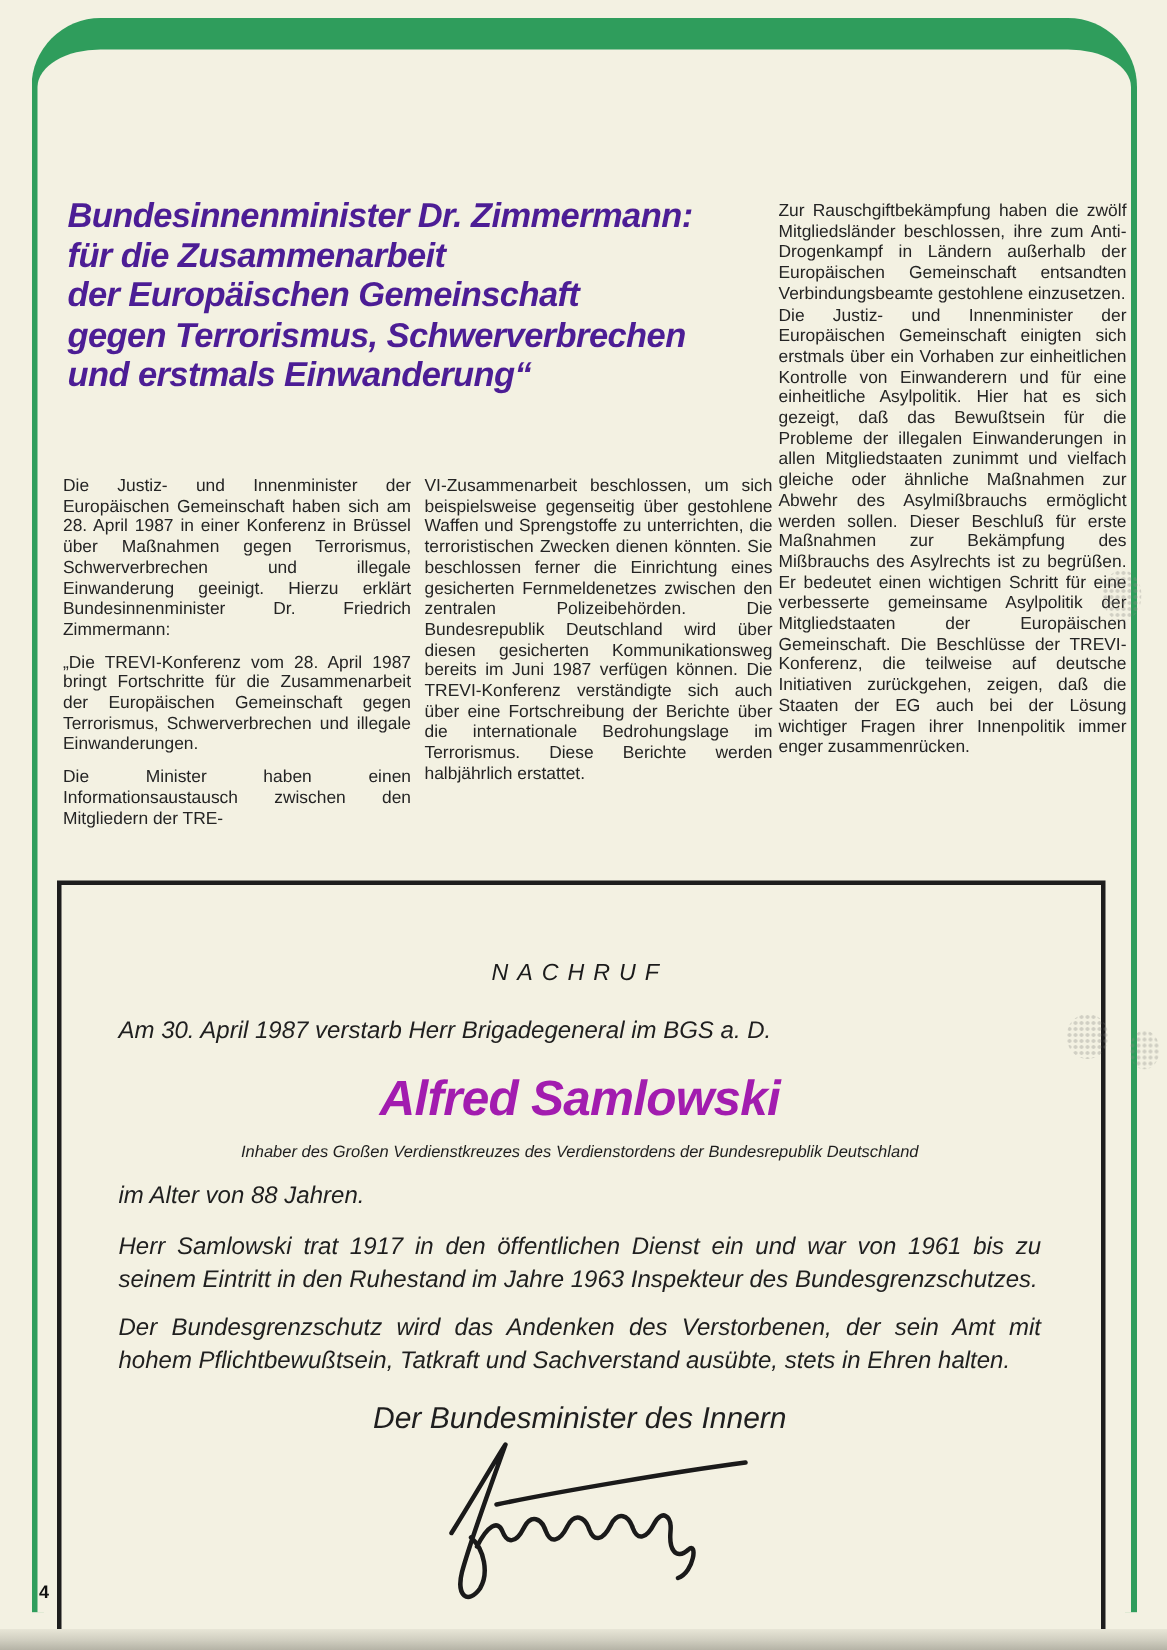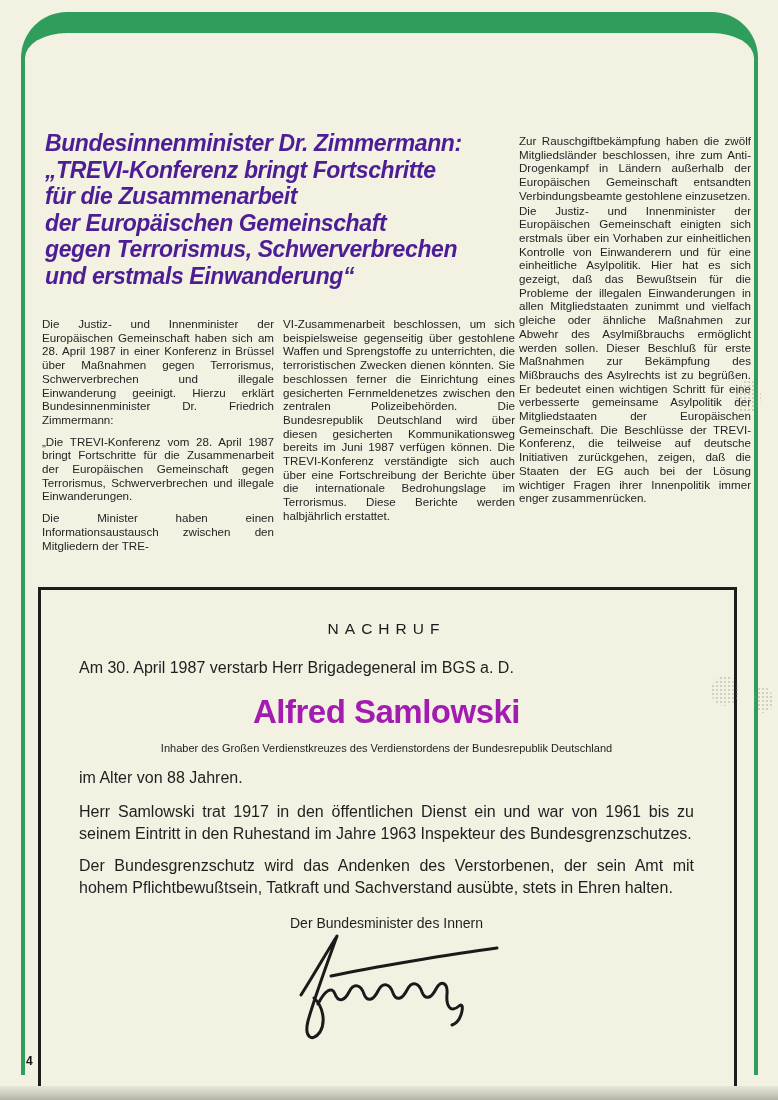--- a/index.html
+++ b/index.html
@@ -42,36 +42,37 @@
   .col p:last-child{margin-bottom:0;}
   .col1{left:42px;top:317px;}
   .col2{left:283px;top:317px;}
   .col3{left:519px;top:134px;}
   .col3 p{margin-bottom:1px;}
 
   .obit-box{
     position:absolute;left:38px;top:587px;width:699px;height:509px;
     box-sizing:border-box;
     border:3px solid #1d1d1d;border-bottom-width:6px;
-    padding:24px 40px 0 38px;
+    padding:44px 40px 0 38px;
+    font-style:italic;
   }
   .obit-heading{
     text-align:center;font-size:15.5px;letter-spacing:6px;
     margin:6px 0 0 0;color:#1b1b1b;font-weight:normal;
   }
   .obit-intro{font-size:16px;margin:21px 0 0 0;}
   .obit-name{
     text-align:center;font-size:33px;font-weight:bold;letter-spacing:-0.5px;
     margin:16px 0 0 0;color:#a21caf;
   }
   .obit-honors{text-align:center;font-size:11px;margin:11px 0 0 0;}
   .obit-age{font-size:16px;margin:15px 0 0 0;}
   .obit-p{font-size:16px;line-height:22px;text-align:justify;margin:14px 0 0 0;}
   .obit-p2{margin-top:10px;}
-  .obit-signoff{text-align:center;font-size:14px;margin:16px 0 0 0;}
+  .obit-signoff{text-align:center;font-size:20px;margin:16px 0 0 0;}
   .signature{display:block;margin:0 auto;}
 
   .page-num{
     position:absolute;left:26px;top:1054px;
     font-size:12px;font-weight:bold;color:#111;
   }
 
   
   .artifact{
     position:absolute;border-radius:50%;
@@ -90,21 +91,20 @@
 </style>
 </head>
 <body>
 
 <div class="page">
 
   <div class="green-frame"></div>
 
   <div class="headline">
     <div>Bundesinnenminister Dr. Zimmermann:</div>
-    <div>„TREVI-Konferenz bringt Fortschritte</div>
     <div>für die Zusammenarbeit</div>
     <div>der Europäischen Gemeinschaft</div>
     <div>gegen Terrorismus, Schwerverbrechen</div>
     <div>und erstmals Einwanderung“</div>
   </div>
 
   <div class="col col1">
     <p>Die Justiz- und Innenminister der Europäischen Gemeinschaft haben sich am 28. April 1987 in einer Konferenz in Brüssel über Maßnahmen gegen Terrorismus, Schwerverbrechen und illegale Einwanderung geeinigt. Hierzu erklärt Bundesinnenminister Dr. Friedrich Zimmermann:</p>
     <p>„Die TREVI-Konferenz vom 28. April 1987 bringt Fortschritte für die Zusammenarbeit der Europäischen Gemeinschaft gegen Terrorismus, Schwerverbrechen und illegale Einwanderungen.</p>
     <p>Die Minister haben einen Informationsaustausch zwischen den Mitgliedern der TRE-</p>

